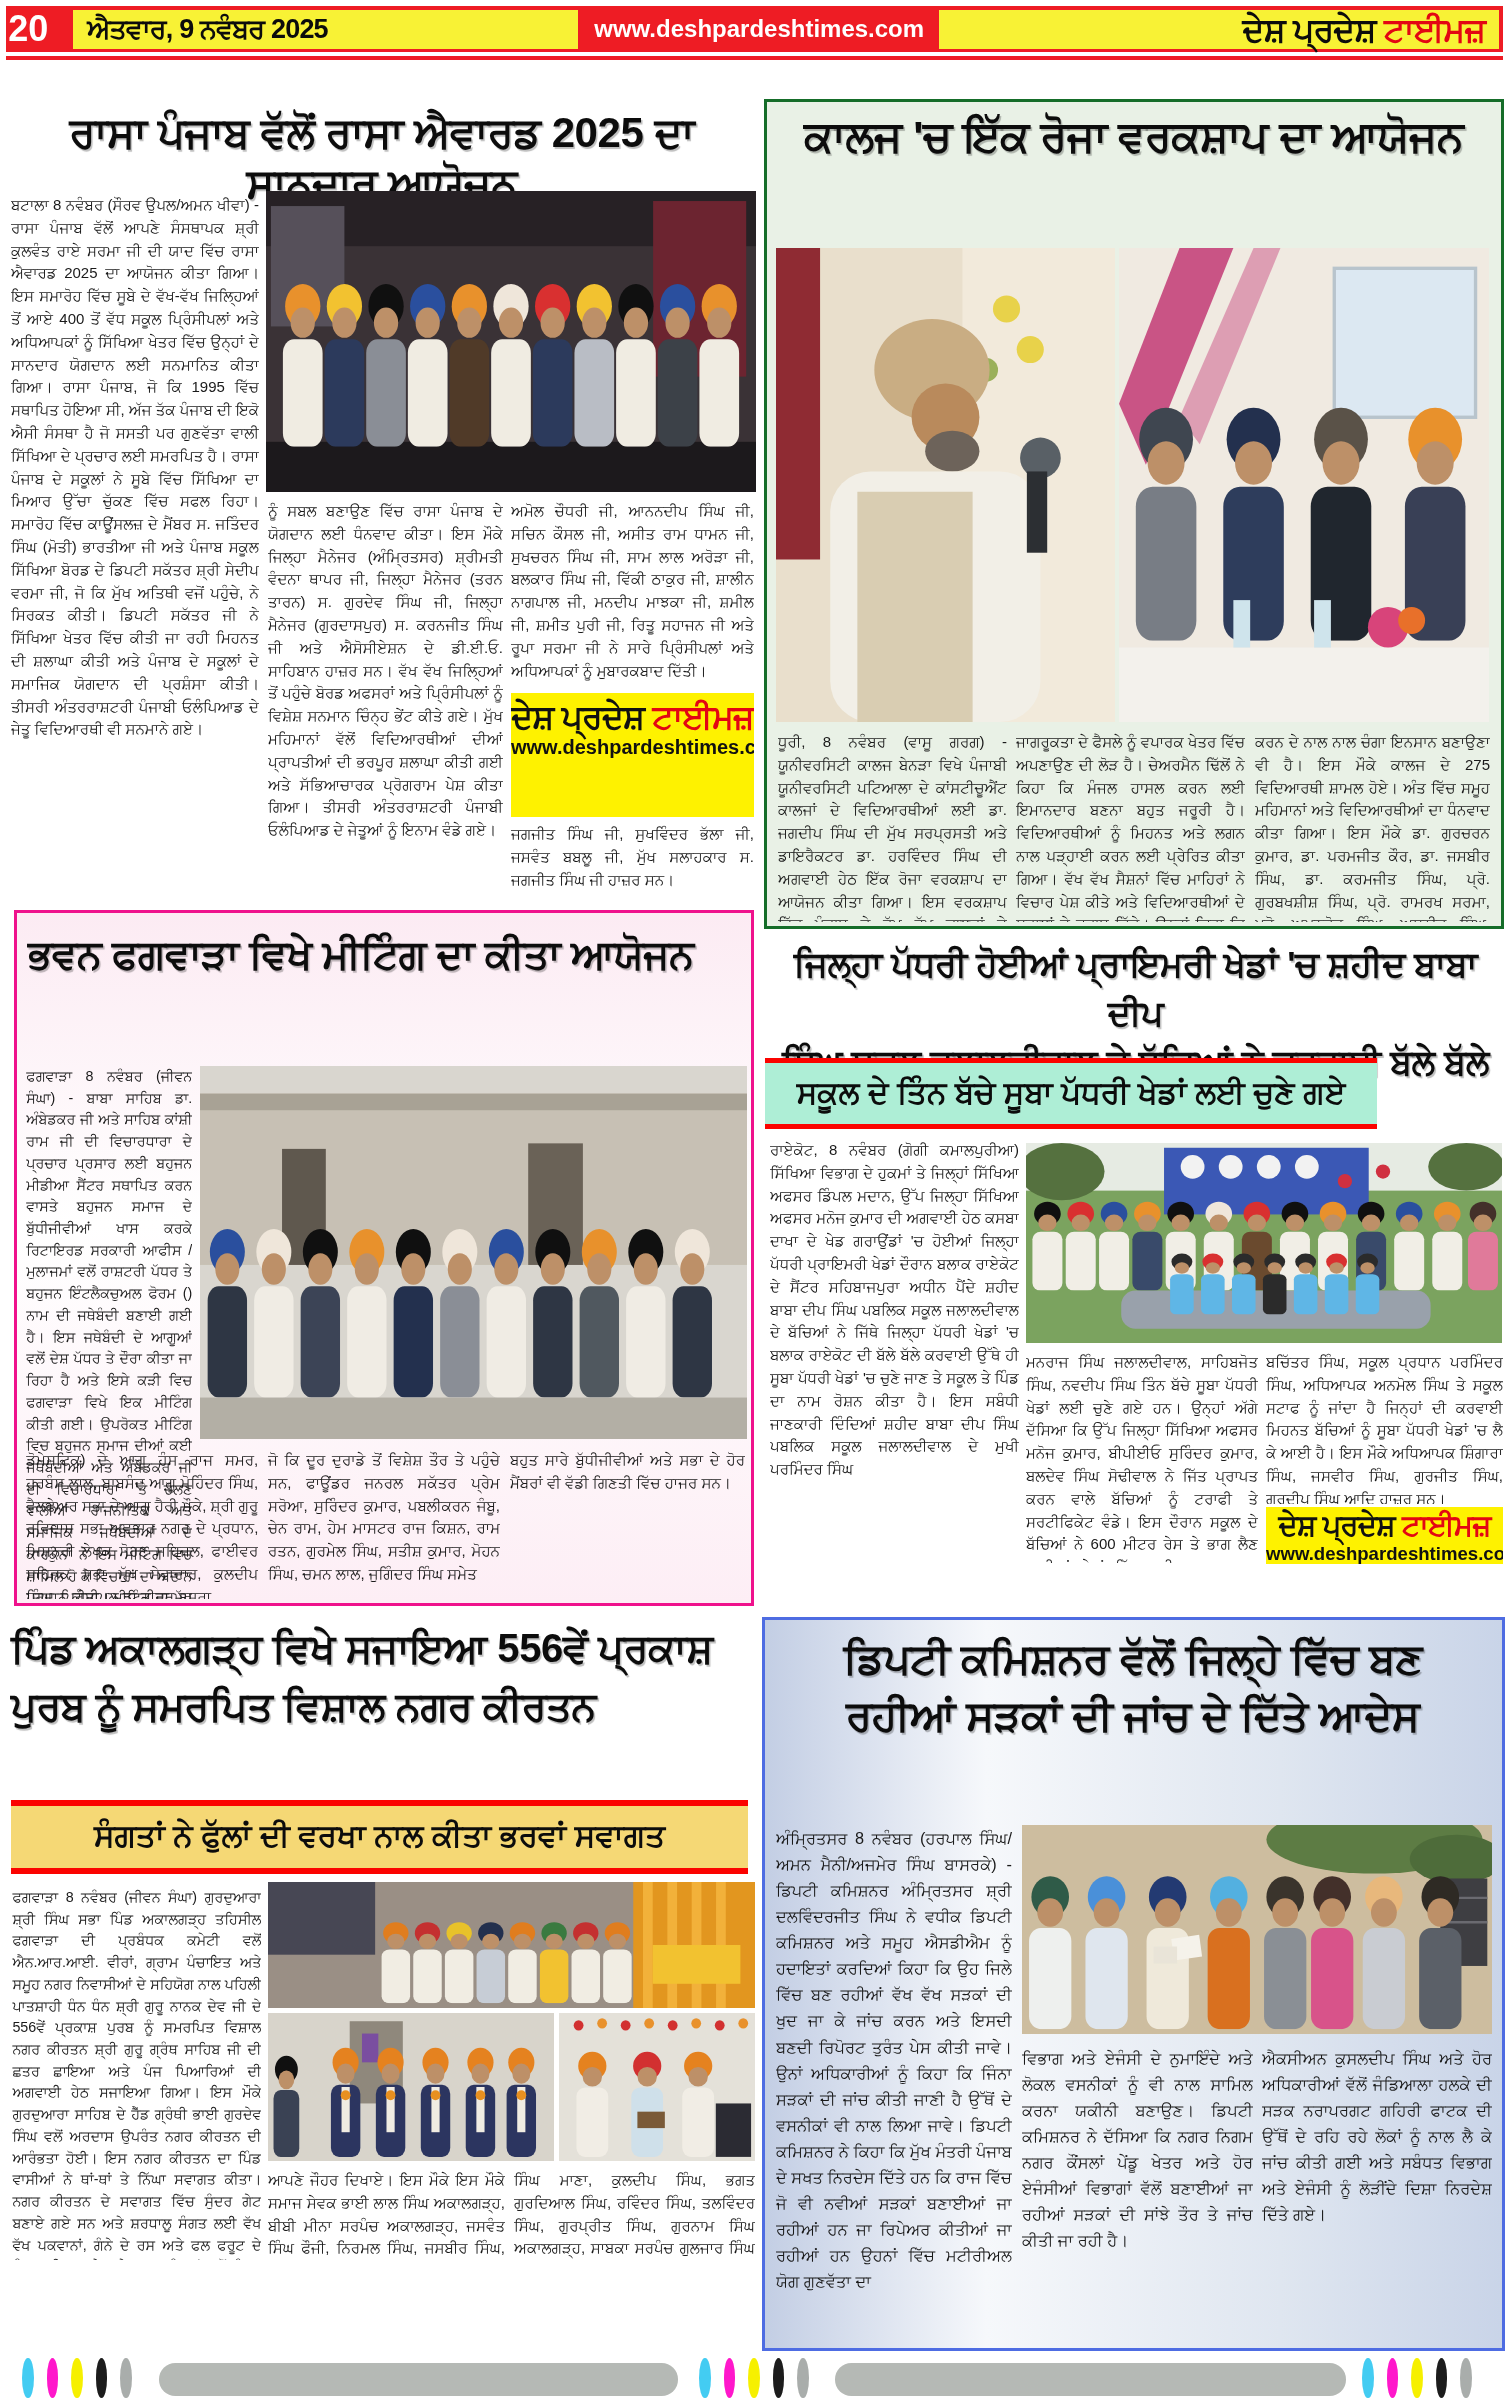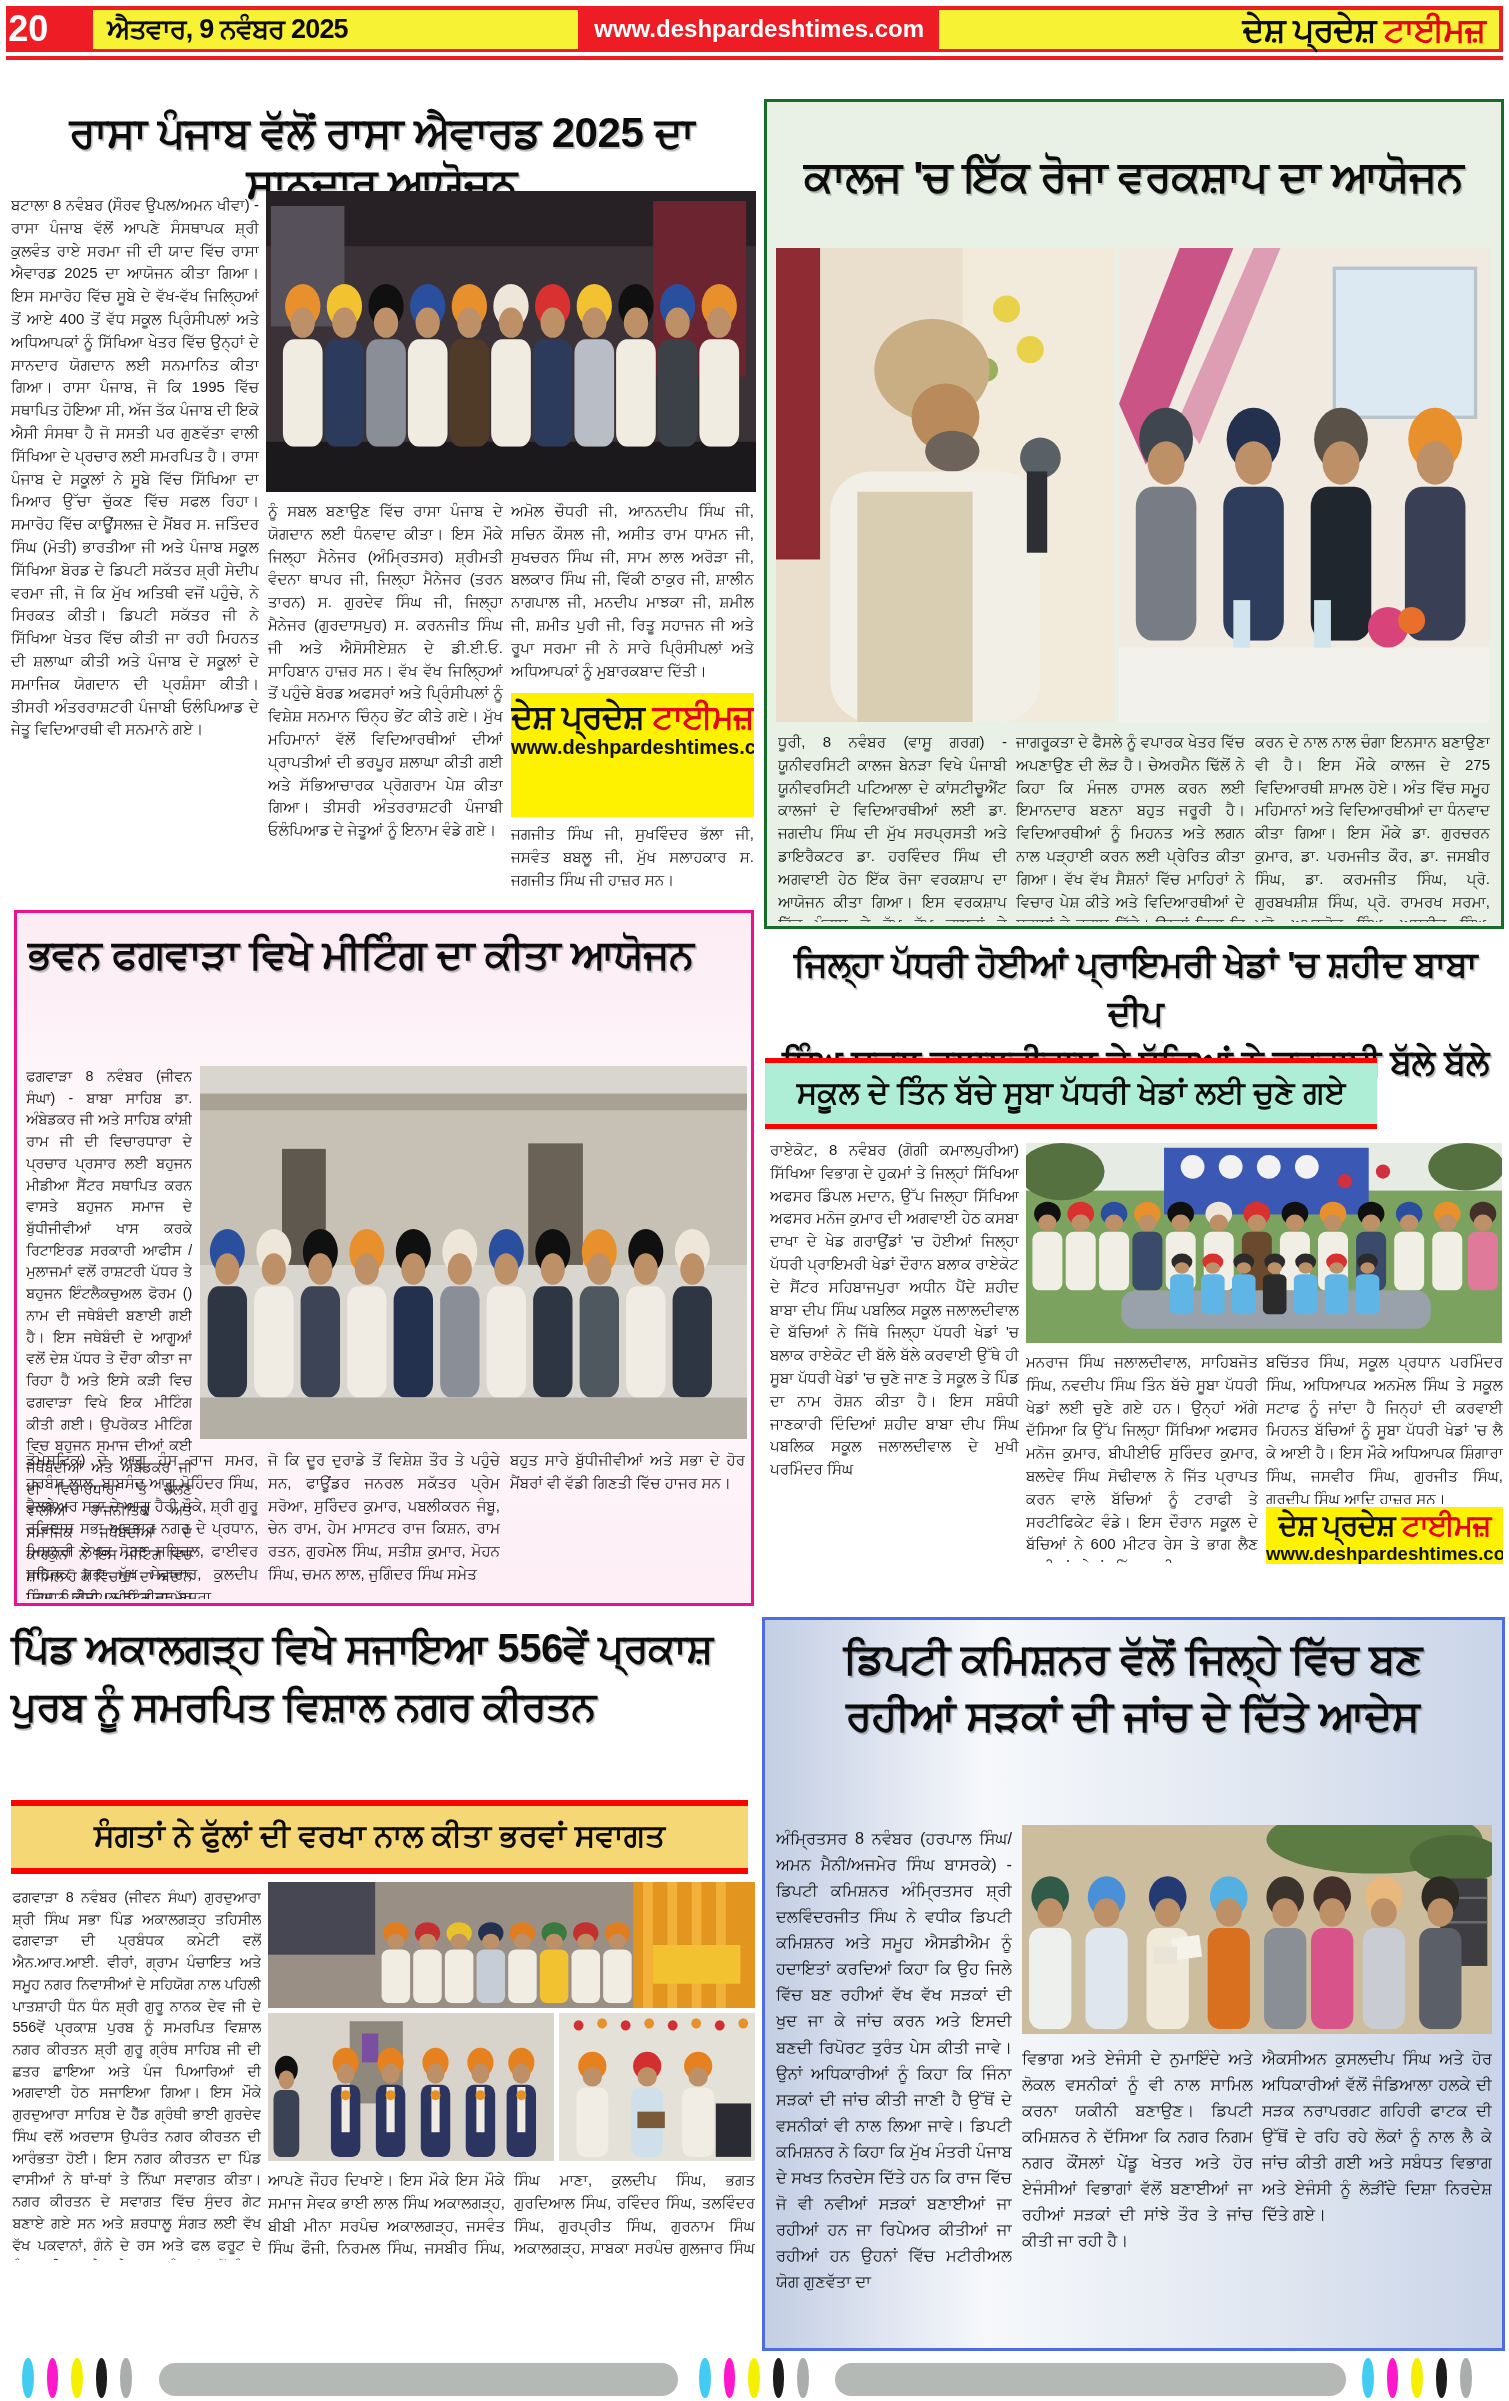--- a/index.html
+++ b/index.html
@@ -25,21 +25,21 @@
 <svg width="0" height="0" style="position:absolute" aria-hidden="true">
   <symbol id="fig" viewBox="0 0 20 60" preserveAspectRatio="none">
     <circle cx="10" cy="9" r="8" fill="var(--t,#333)"></circle>
     <circle cx="10" cy="15" r="5.5" fill="var(--s,#bd9068)"></circle>
     <rect x="1" y="21" width="18" height="39" rx="5" fill="var(--b,#ddd)"></rect>
   </symbol>
 </svg>
 
 <div class="abs" style="left:6.2px;top:6.2px;width:1497px;height:46px;background:#ee1c24;">
   <div class="abs" style="left:0;top:0;width:44px;height:46px;color:#fff;font-weight:bold;font-size:36px;text-align:center;line-height:45px;">20</div>
-  <div class="abs" style="left:67px;top:3.9px;width:505px;height:39px;background:#f8f235;margin-left:20px;">
+  <div class="abs" style="left:67px;top:3.9px;width:505px;height:39px;background:#f8f235;">
     <span style="display:block;padding-left:14px;font-weight:bold;font-size:27px;line-height:39px;color:#0c0c0c;letter-spacing:-0.8px;">ਐਤਵਾਰ, 9 ਨਵੰਬਰ 2025</span>
   </div>
   <div class="abs" style="left:572px;top:0;width:362px;height:46px;background:#ee1c24;text-align:center;">
     <span style="color:#fff;font-weight:bold;font-size:24px;line-height:46px;">www.deshpardeshtimes.com</span>
   </div>
   <div class="abs" style="left:933px;top:3.9px;width:560px;height:39px;background:#f8f235;text-align:right;">
     <span style="font-weight:bold;font-size:33px;line-height:39px;letter-spacing:-0.8px;padding-right:14px;">
       <span style="color:#0c0c0c;">ਦੇਸ਼ ਪ੍ਰਦੇਸ਼</span>
       <span style="color:#e30613;">ਟਾਈਮਜ਼</span>
     </span>
@@ -74,21 +74,21 @@
 <div class="logo-box" style="left:511px;top:693px;width:243px;height:124px;">
   <div class="logo-title">
     <span>ਦੇਸ਼ ਪ੍ਰਦੇਸ਼</span>
     <span class="red">ਟਾਈਮਜ਼</span>
   </div>
   <div class="logo-url">www.deshpardeshtimes.com</div>
 </div>
 <div class="col" style="left:511px;top:823px;width:243px;height:81px;">ਜਗਜੀਤ ਸਿੰਘ ਜੀ, ਸੁਖਵਿੰਦਰ ਭੱਲਾ ਜੀ, ਜਸਵੰਤ ਬਬਲੂ ਜੀ, ਮੁੱਖ ਸਲਾਹਕਾਰ ਸ. ਜਗਜੀਤ ਸਿੰਘ ਜੀ ਹਾਜ਼ਰ ਸਨ।</div>
 
 <div class="abs" style="left:764px;top:99px;width:740px;height:830px;border:3.1px solid #156d29;background:#e9f1e6;">
-  <div class="hl center" style="position:absolute;left:4.6px;top:7.7px;width:724px;height:74px;font-size:43px;margin-top:40px;">ਕਾਲਜ 'ਚ ਇੱਕ ਰੋਜਾ ਵਰਕਸ਼ਾਪ ਦਾ ਆਯੋਜਨ</div>
+  <div class="hl center" style="position:absolute;left:4.6px;top:7.7px;width:724px;height:74px;font-size:43px;">ਕਾਲਜ 'ਚ ਇੱਕ ਰੋਜਾ ਵਰਕਸ਼ਾਪ ਦਾ ਆਯੋਜਨ</div>
   <div class="photo" style="left:9.3px;top:146px;width:339px;height:474px;">
     <svg viewBox="0 0 100 140" preserveAspectRatio="none">
       <rect width="100" height="140" fill="#e9dfcc"></rect>
       <rect x="55" width="45" height="140" fill="#f2eadb"></rect>
       <rect width="13" height="92" fill="#8f2b33"></rect>
       <circle cx="68" cy="18" r="4" fill="#e8d24a"></circle>
         <circle cx="75" cy="30" r="4" fill="#e8d24a"></circle>
         <circle cx="62" cy="36" r="3.5" fill="#9ab05a"></circle>
       <ellipse cx="46" cy="36" rx="17" ry="15" fill="#c9ad83"></ellipse>
       <circle cx="50" cy="50" r="10" fill="#b98a5c"></circle>

